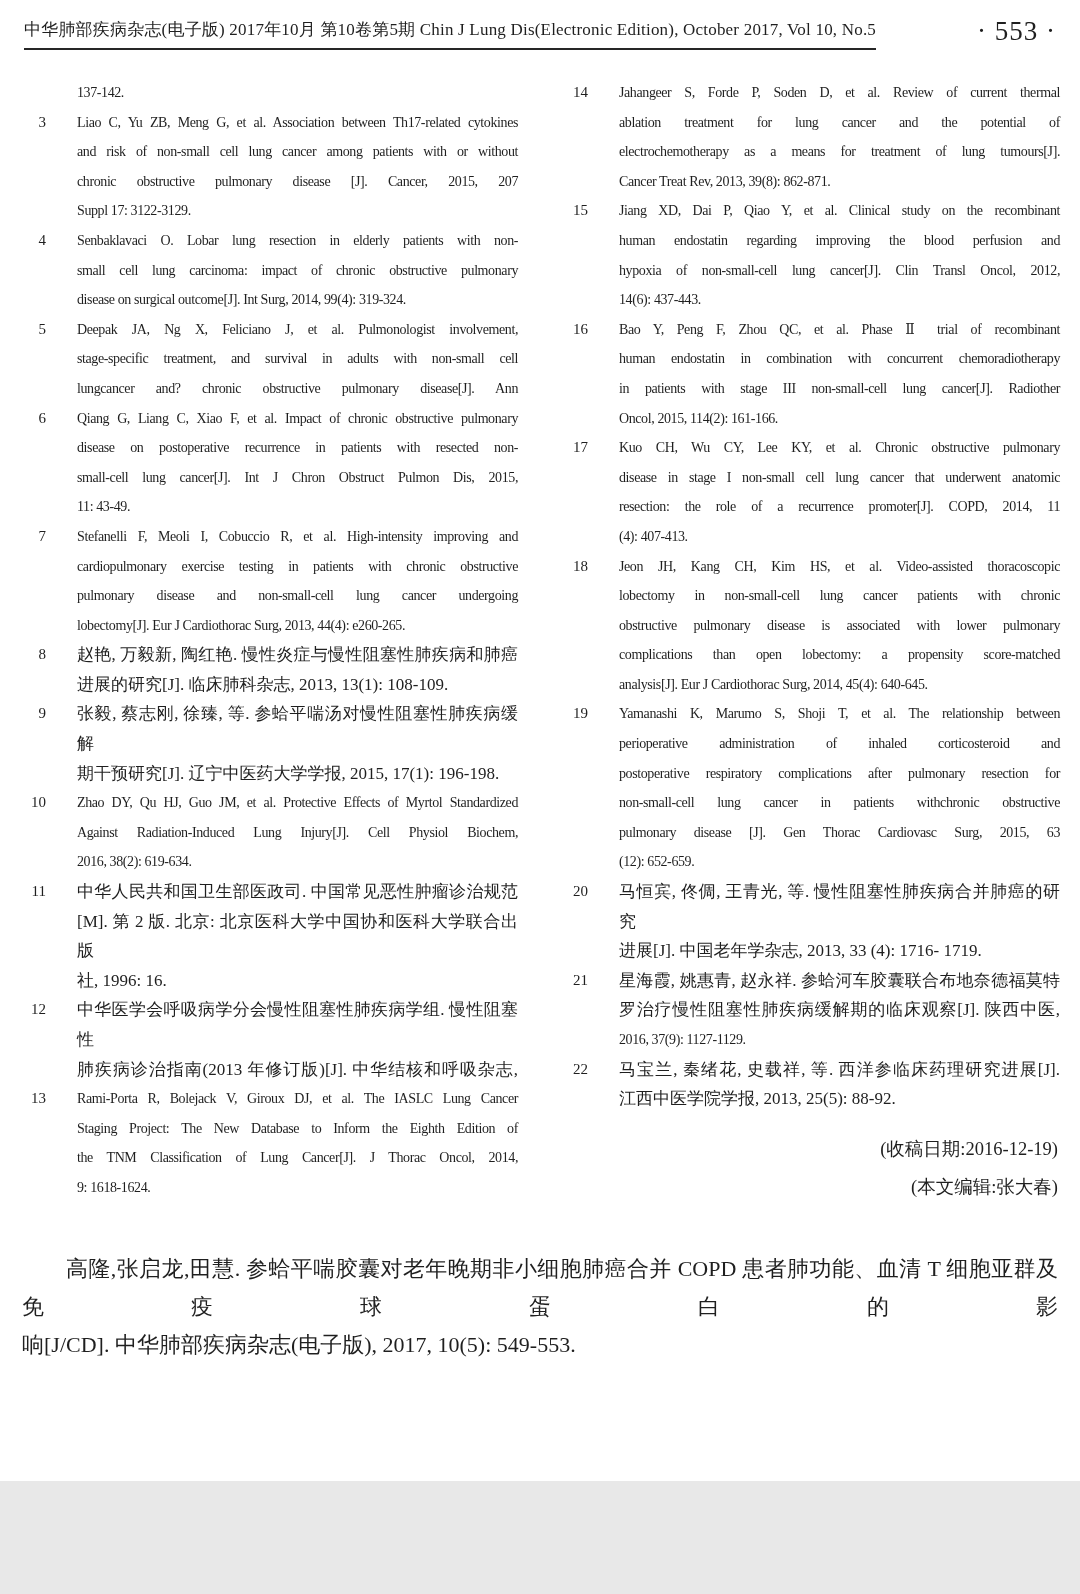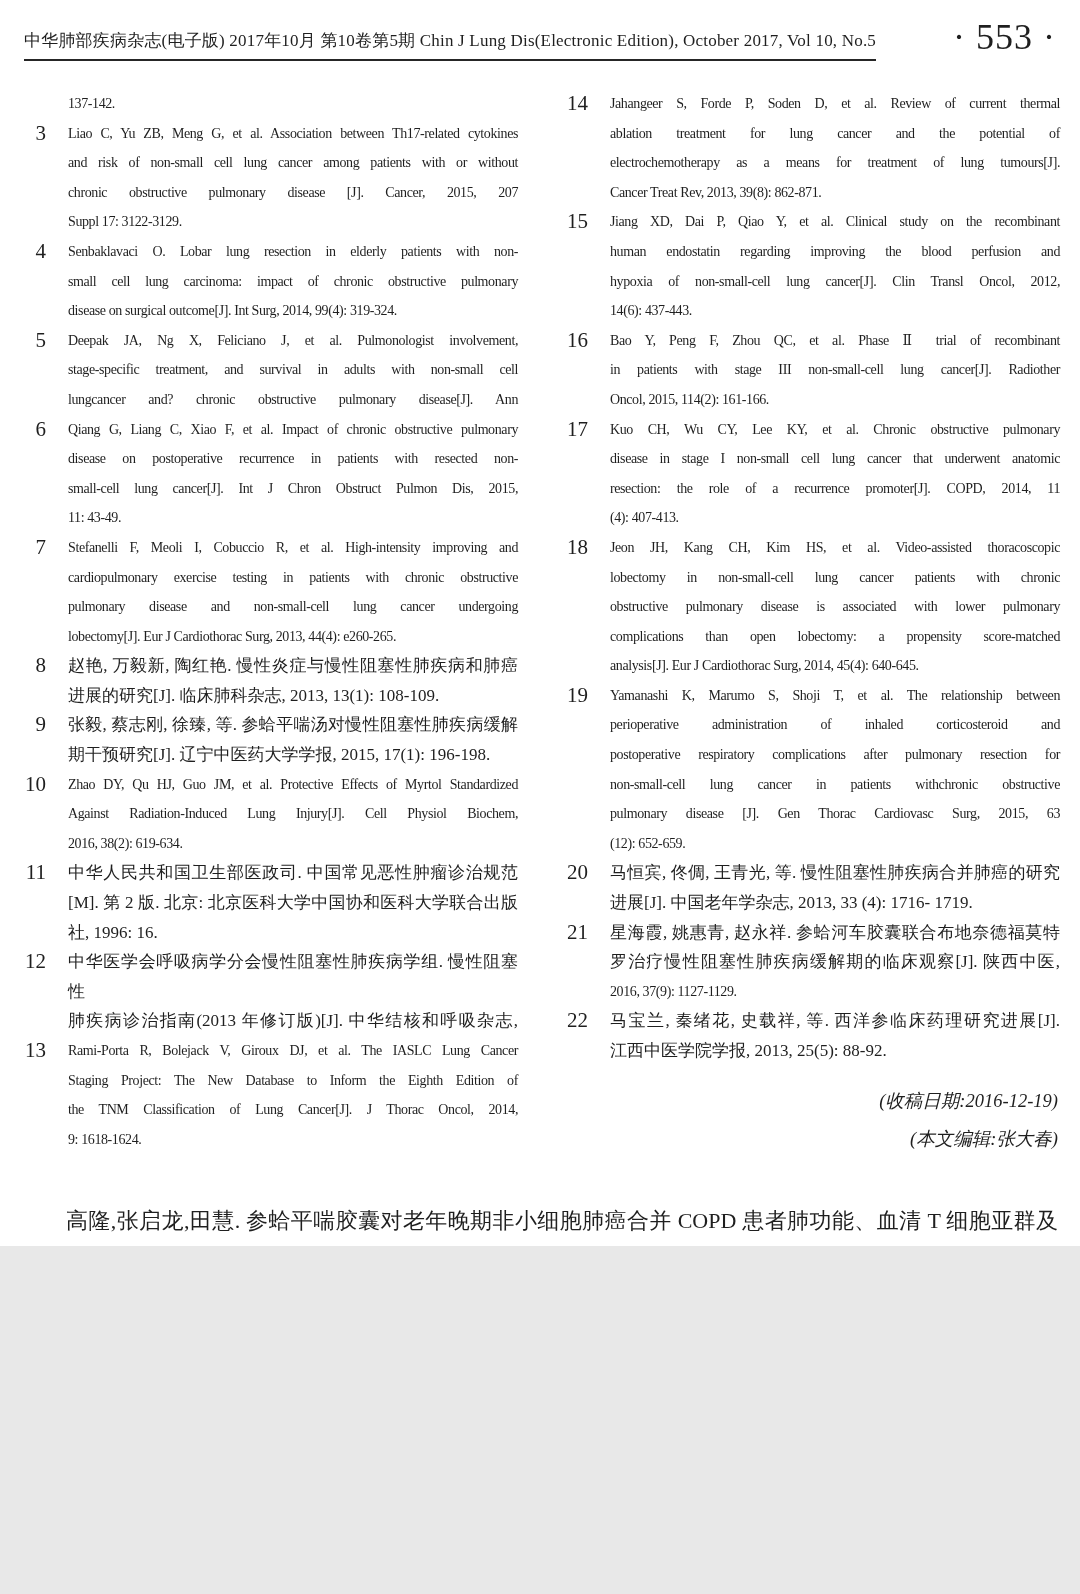--- a/index.html
+++ b/index.html
@@ -1,19 +1,19 @@
 <!DOCTYPE html>
 <html><head>
 <meta charset="utf-8">
 <style>
   html, body { margin: 0; padding: 0; background: #e8e8e8; }
   .page {
     position: relative;
     width: 1080px;
-    height: 1246px;
+    height: 1481px;
     margin: 0 auto;
     background: #ffffff;
     font-family: "Liberation Serif", "DejaVu Serif", serif;
     color: #1f1f1f;
     overflow: hidden;
   }
   
   .header {
     display: flex;
     justify-content: space-between;
@@ -21,39 +21,39 @@
     padding: 16px 24px 0 24px;
   }
   .journal-info {
     font-size: 17px;
     letter-spacing: 0.2px;
     white-space: nowrap;
     border-bottom: 2px solid #262626;
     padding-bottom: 7px;
   }
   .page-number {
-    font-size: 36px;
+    font-size: 27px;
     letter-spacing: 1px;
     padding-bottom: 3px;
     white-space: nowrap;
   }
   
   .columns {
     display: flex;
     gap: 44px;
     padding: 28px 20px 0 20px;
   }
   .col { flex: 1 1 0; min-width: 0; }
   .ref { display: flex; }
   .ref-num {
     flex: none;
     width: 26px;
     text-align: right;
-    margin-right: 22px;
-    font-size: 21px;
+    margin-right: 31px;
+    font-size: 15px;
     line-height: 29.6px;
   }
   .ref-body { flex: 1 1 auto; min-width: 0; }
   .ref-line {
     font-size: 14px;
     letter-spacing: -0.4px;
     line-height: 29.6px;
     text-align: justify;
     text-align-last: justify;
     white-space: normal;
@@ -66,21 +66,20 @@
     text-align: left;
     text-align-last: auto;
   }
   
   .closing {
     margin-top: 16px;
     text-align: right;
     font-size: 18.5px;
     line-height: 38px;
     padding-right: 2px;
-    font-style: italic;
   }
   
   .citation {
     padding: 44px 22px 0 22px;
     font-size: 22px;
     line-height: 38px;
   }
   .citation-line {
     text-align: justify;
     text-align-last: auto;
@@ -253,20 +252,21 @@
             <div class="ref-line">Jiang XD, Dai P, Qiao Y, et al. Clinical study on the recombinant</div>
             <div class="ref-line">human endostatin regarding improving the blood perfusion and</div>
             <div class="ref-line">hypoxia of non-small-cell lung cancer[J]. Clin Transl Oncol, 2012,</div>
             <div class="ref-line last">14(6): 437-443.</div>
           </div>
         </div>
         <div class="ref">
           <div class="ref-num">16</div>
           <div class="ref-body">
             <div class="ref-line">Bao Y, Peng F, Zhou QC, et al. Phase Ⅱ trial of recombinant</div>
+            <div class="ref-line">human endostatin in combination with concurrent chemoradiotherapy</div>
             <div class="ref-line">in patients with stage III non-small-cell lung cancer[J]. Radiother</div>
             <div class="ref-line last">Oncol, 2015, 114(2): 161-166.</div>
           </div>
         </div>
         <div class="ref">
           <div class="ref-num">17</div>
           <div class="ref-body">
             <div class="ref-line">Kuo CH, Wu CY, Lee KY, et al. Chronic obstructive pulmonary</div>
             <div class="ref-line">disease in stage I non-small cell lung cancer that underwent anatomic</div>
             <div class="ref-line">resection: the role of a recurrence promoter[J]. COPD, 2014, 11</div>

